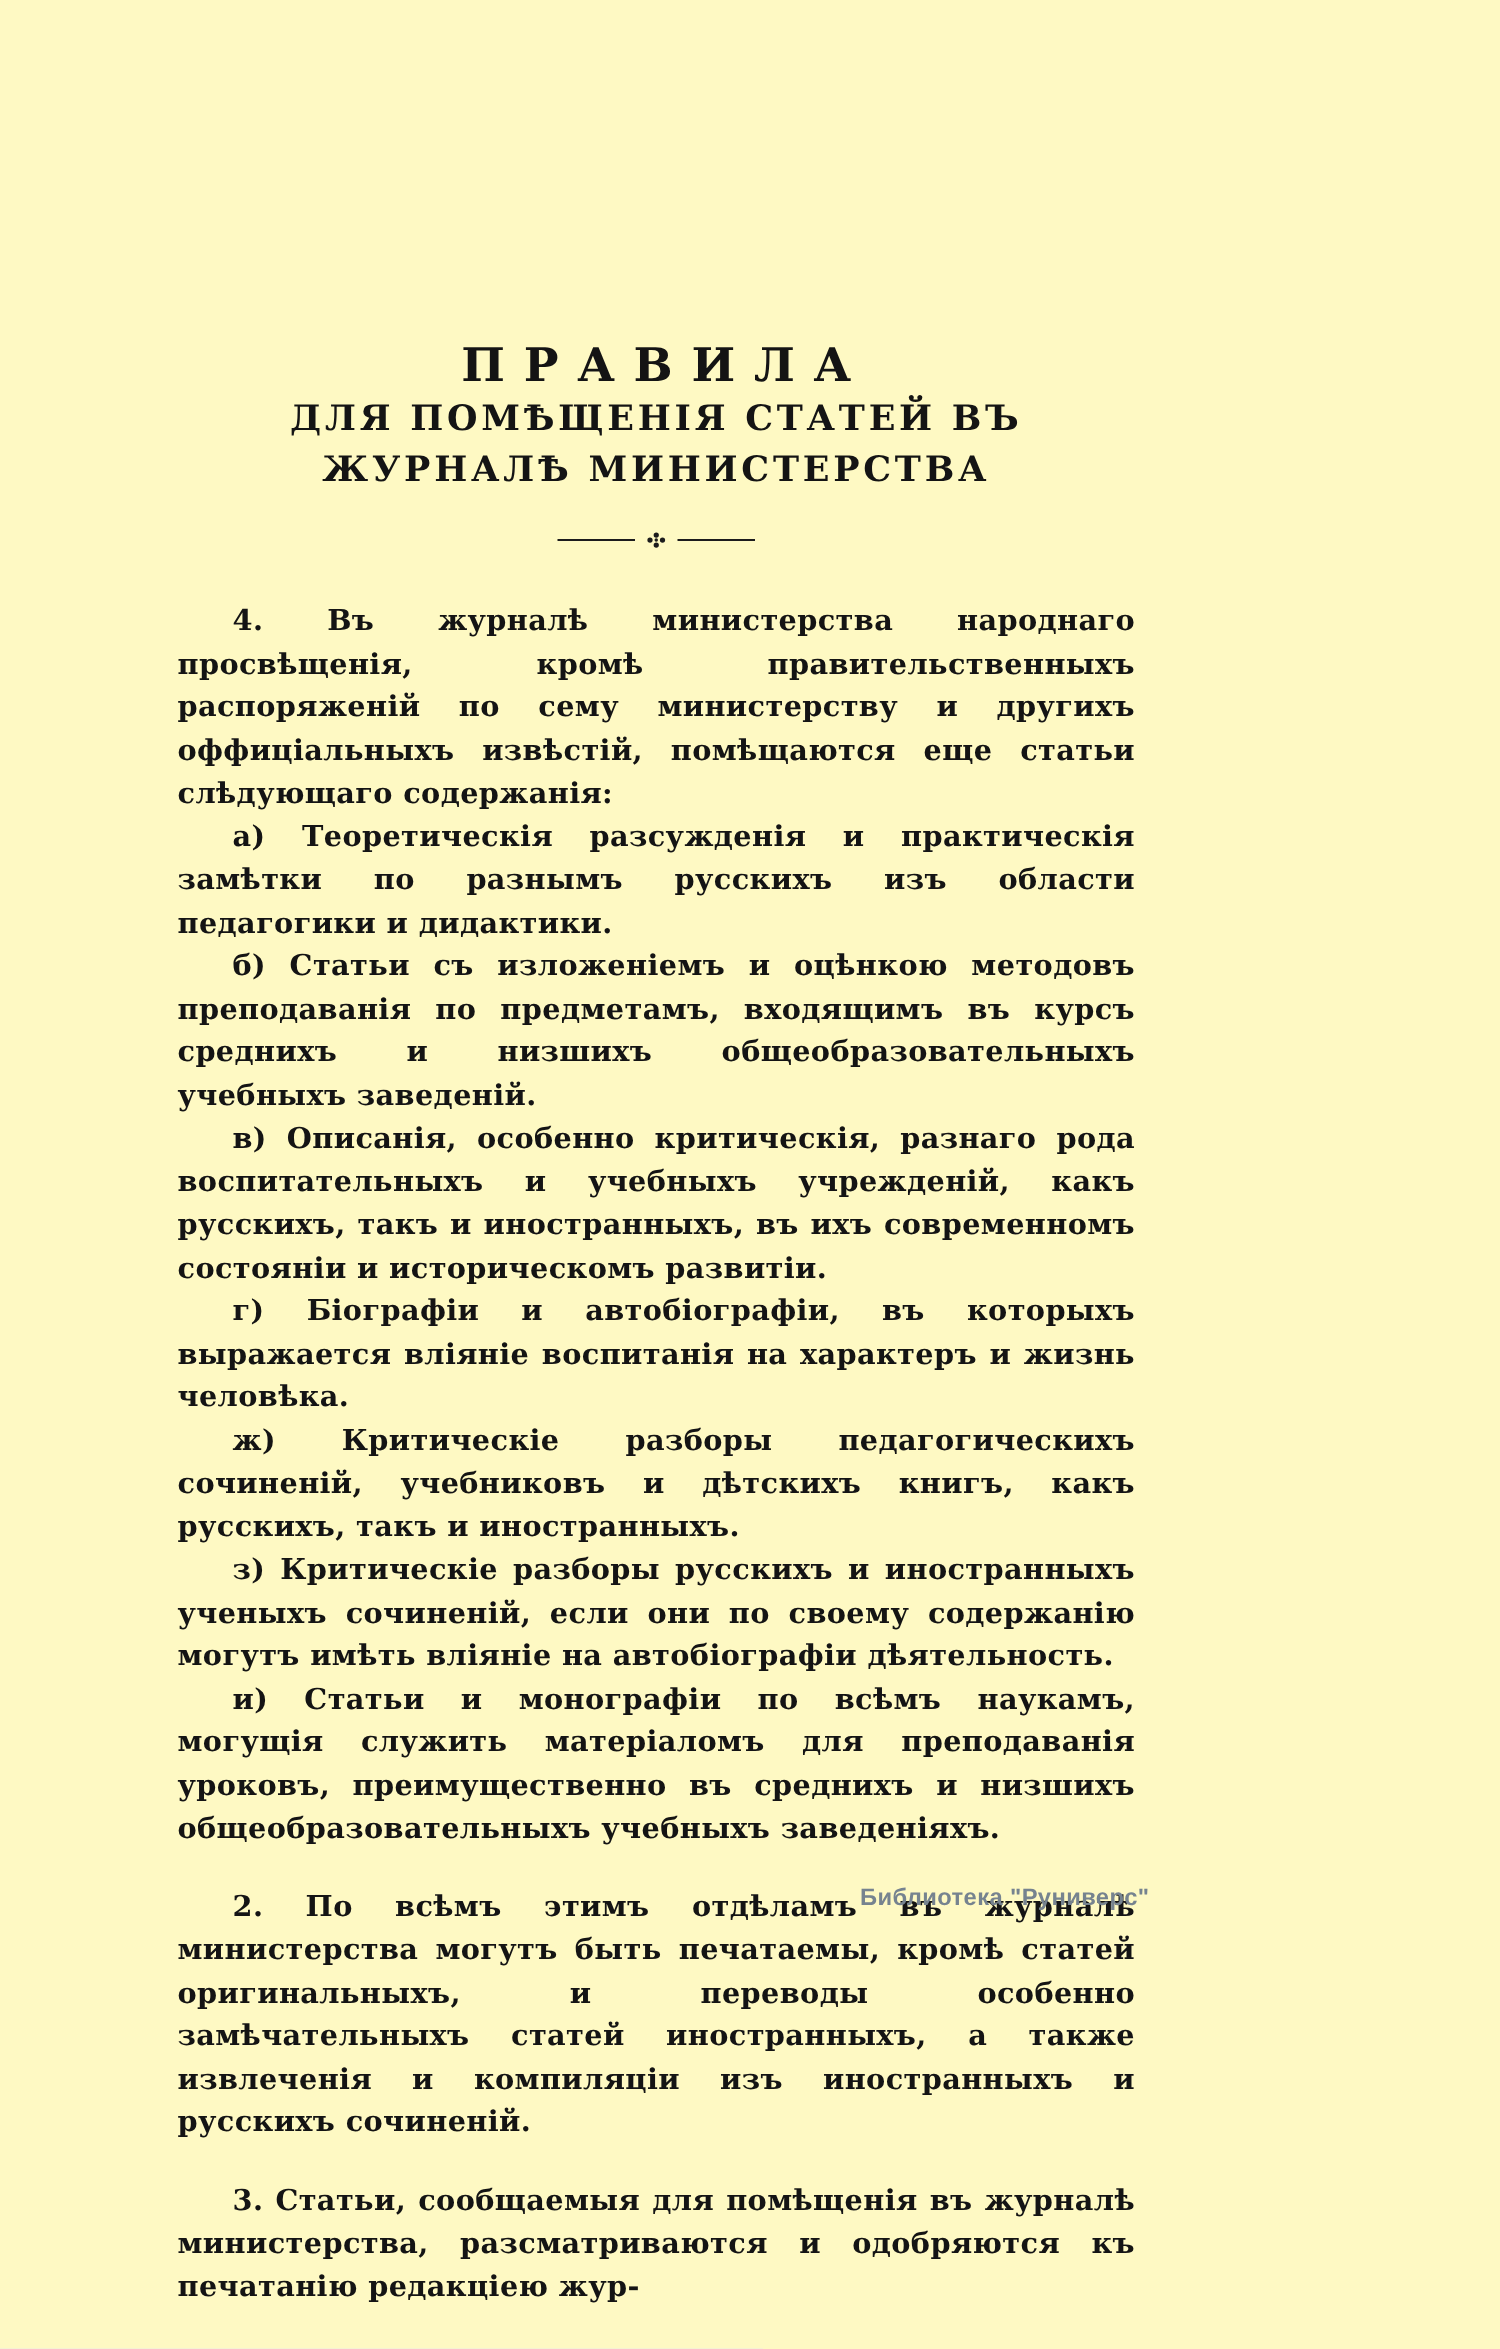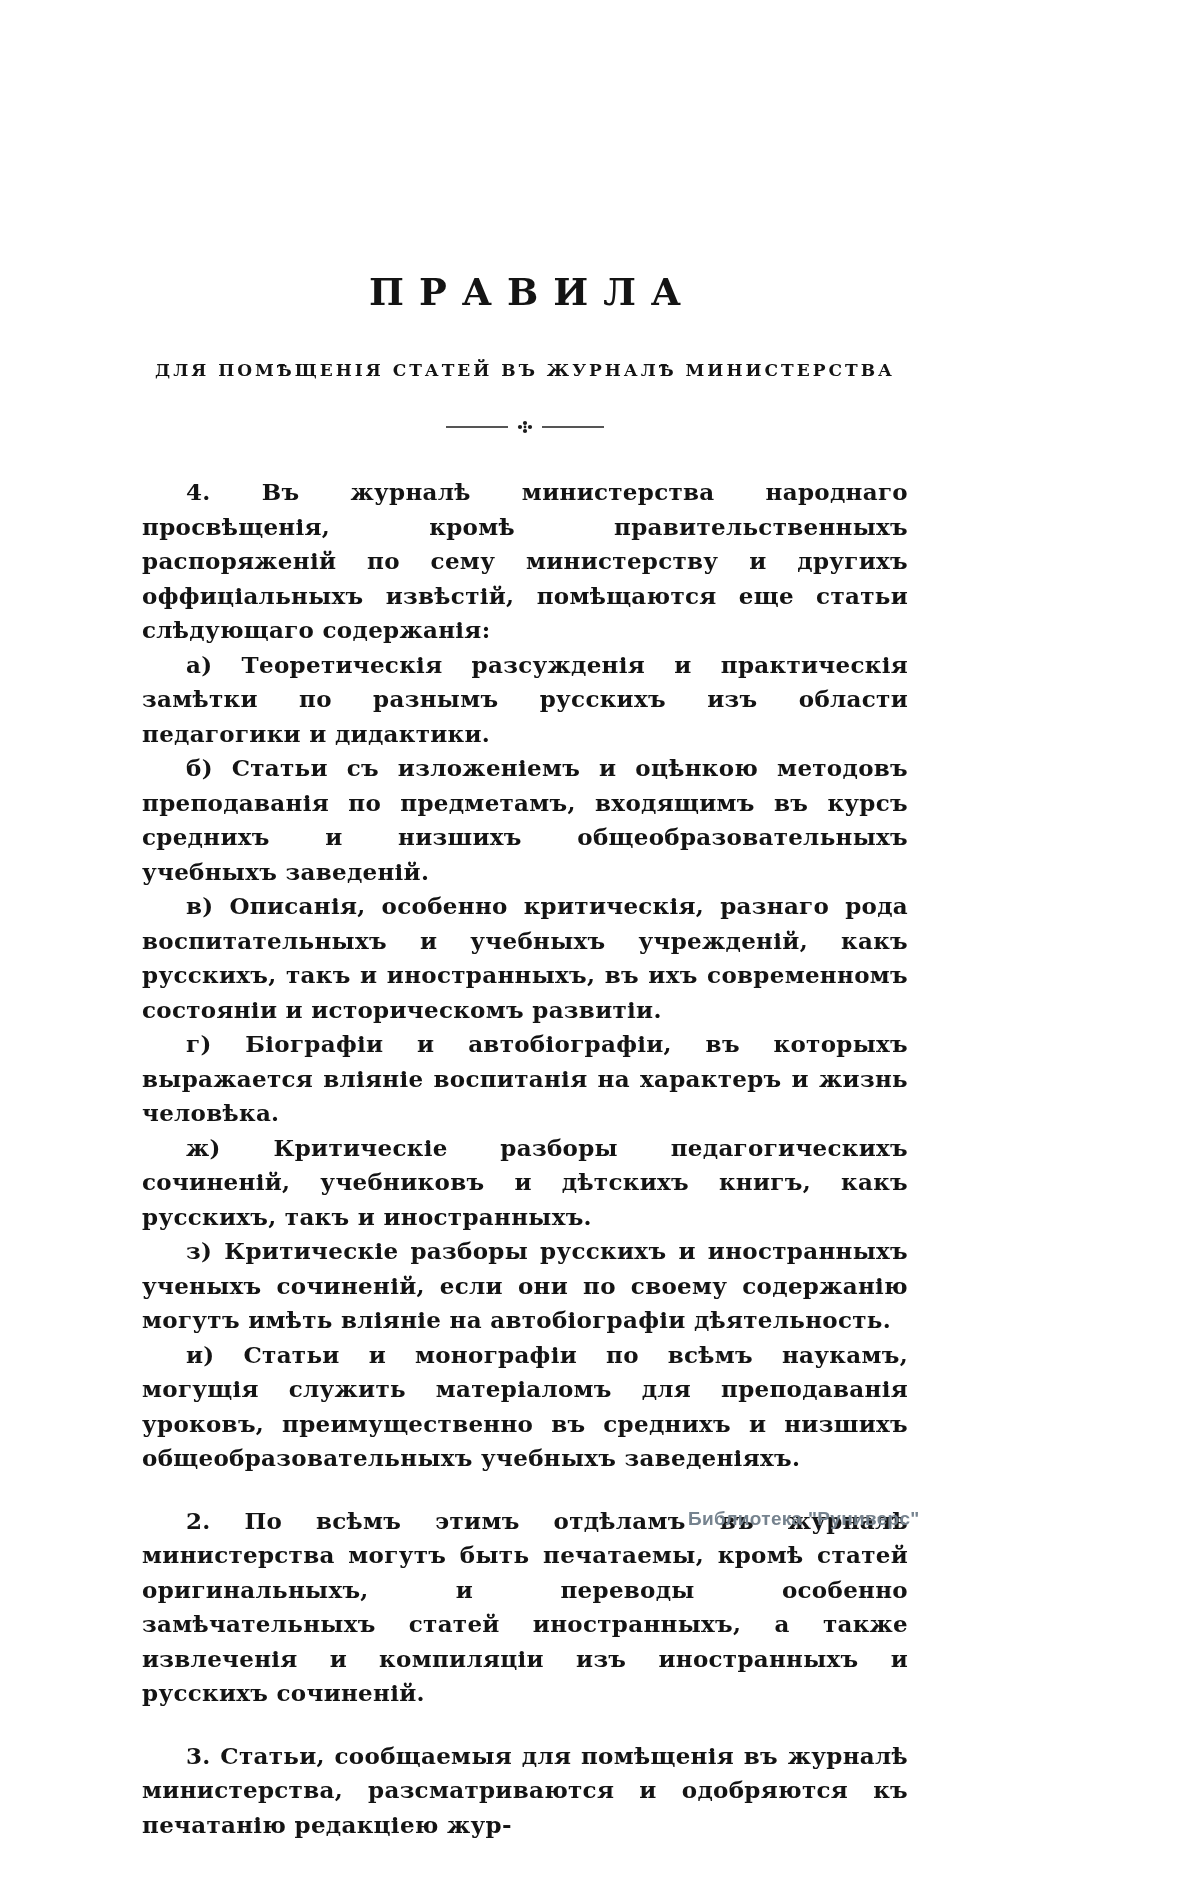--- a/index.html
+++ b/index.html
@@ -5,44 +5,43 @@
   html, body {
     margin: 0;
     padding: 0;
     background: #e9e9e9;
   }
   .page {
     position: relative;
     width: 1200px;
     height: 1879px;
     margin: 0 auto;
-    background: #ffffff;
+    background: #fef9c3;
     font-family: "DejaVu Serif", serif;
     color: #141414;
     overflow: hidden;
   }
   .content {
     position: absolute;
     left: 142px;
     top: 270px;
     width: 766px;
   }
   .title {
     margin: 0;
     font-size: 37px;
     font-weight: 700;
     letter-spacing: 15px;
     text-indent: 15px; 
     text-align: center;
     white-space: nowrap;
   }
   .subtitle {
-    margin-top: 36px;
     text-align: center;
-    font-size: 17px;
+    font-size: 28px;
     font-weight: 700;
     letter-spacing: 3px;
     line-height: 41px;
   }
   .divider {
     margin: 28px auto 0;
     width: 170px;
     height: 16px;
     display: flex;
     align-items: center;

